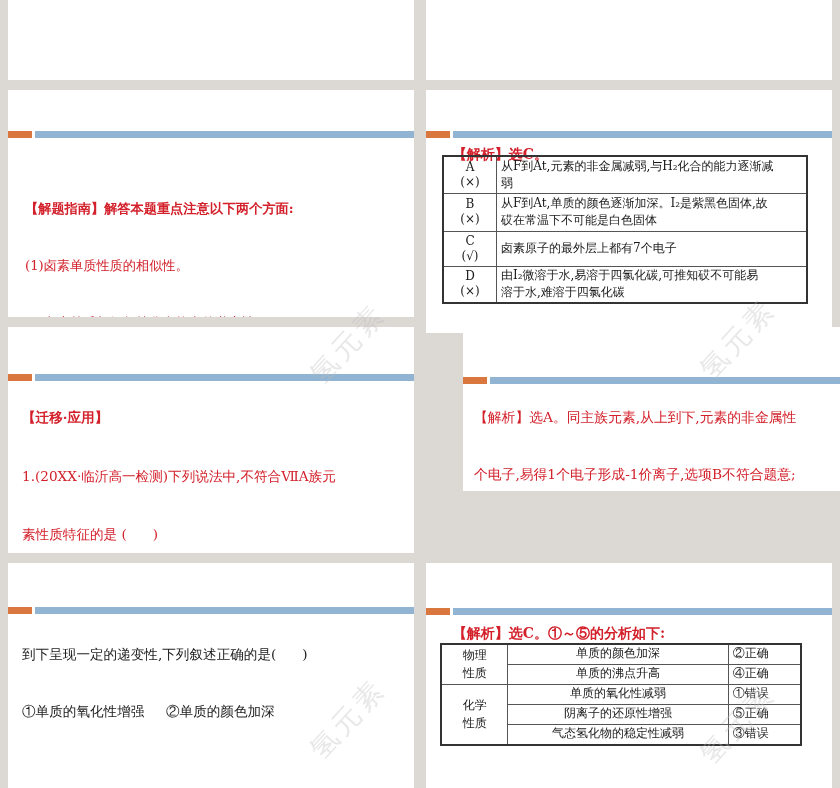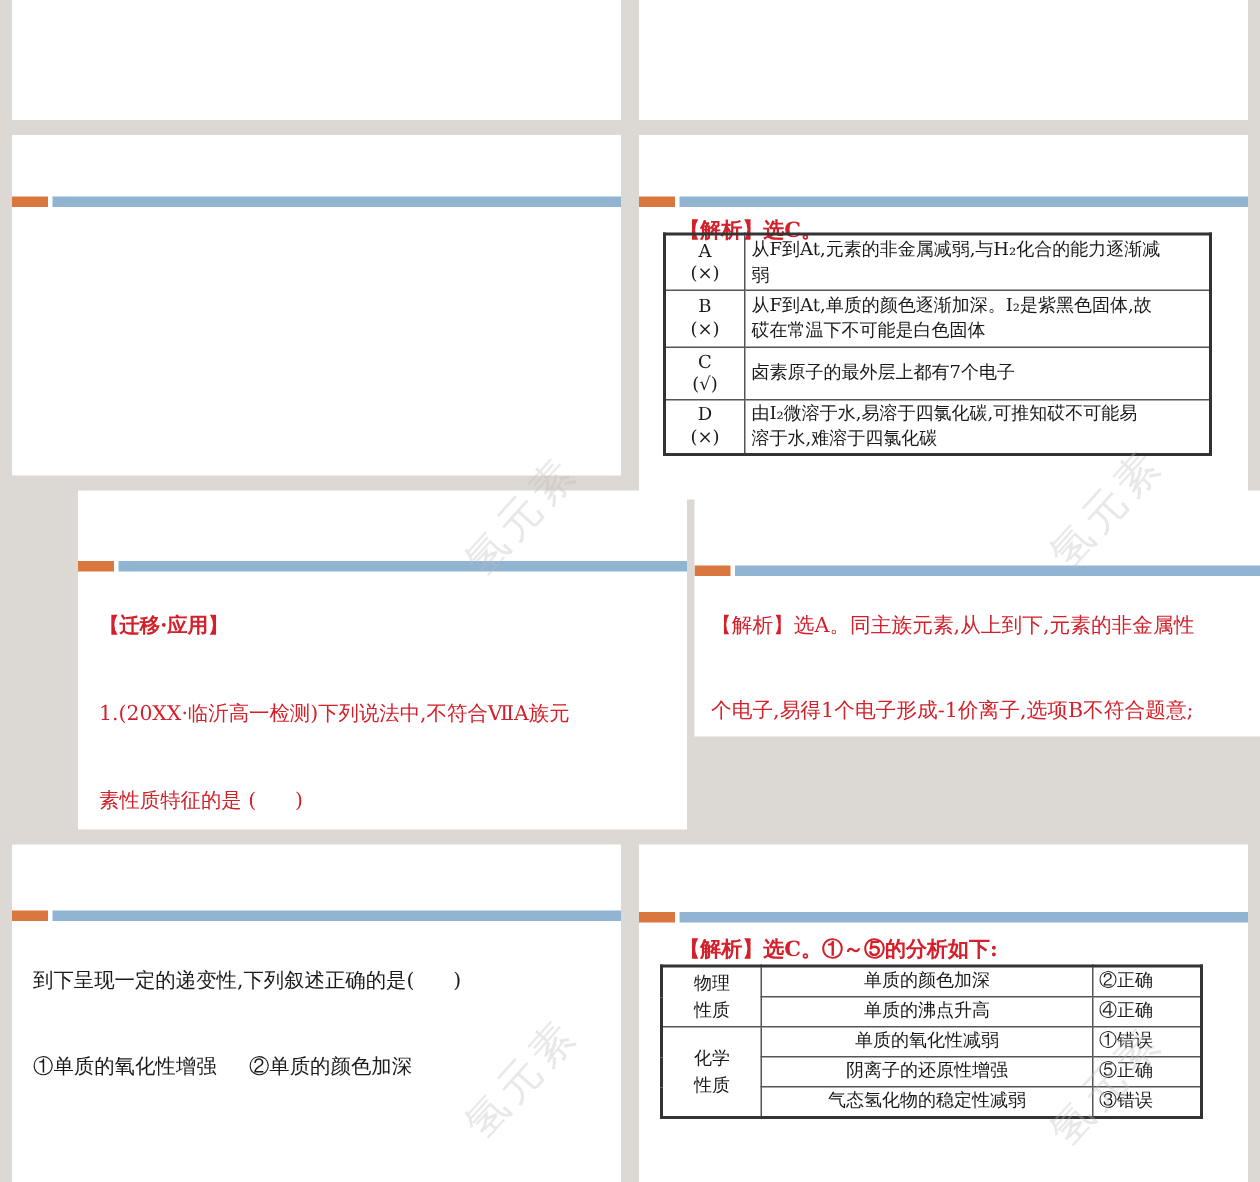--- a/index.html
+++ b/index.html
@@ -34,20 +34,25 @@
 <body>
 
 <div class="panel" style="left:8px; top:0; width:406px; height:80px;"></div>
 <div class="panel" style="left:426px; top:0; width:406px; height:80px;"></div>
 
 <div class="panel" style="left:8px; top:90px; width:406px; height:227px;">
   <div class="accent" style="left:0; right:0; top:41px;">
       <div class="orange"></div>
       <div class="blue"></div>
     </div>
+  <div class="text-block red" style="left:17px; top:71px;">
+    <div class="bold">【解题指南】解答本题重点注意以下两个方面:</div>
+    <div>(1)卤素单质性质的相似性。</div>
+    <div>(2)卤素单质与氢气等化合能力的递变性。</div>
+  </div>
 </div>
 
 <div class="panel" style="left:426px; top:90px; width:406px; height:243px;">
   <div class="accent" style="left:0; right:0; top:41px;">
       <div class="orange"></div>
       <div class="blue"></div>
     </div>
   <div class="text-block red" style="left:9px; top:36px; font-size:14px;">
     <span class="bold">【解析】选C。</span>
   </div>
@@ -89,21 +94,21 @@
           </td>
       <td class="desc-cell">
             <div>由I₂微溶于水,易溶于四氯化碳,可推知砹不可能易</div>
             <div>溶于水,难溶于四氯化碳</div>
           </td>
     </tr>
   </tbody>
     </table>
 </div>
 
-<div class="panel" style="left:8px; top:327px; width:406px; height:226px;margin-left:44px;">
+<div class="panel" style="left:8px; top:327px; width:406px; height:226px;">
   <div class="accent" style="left:0; right:0; top:47px;">
       <div class="orange"></div>
       <div class="blue"></div>
     </div>
   <div class="text-block red" style="left:14px; top:42px; font-size:13.6px; line-height:19.5px;">
     <div class="bold">【迁移·应用】</div>
     <div>1.(20XX·临沂高一检测)下列说法中,不符合ⅦA族元</div>
     <div>素性质特征的是 (      )</div>
     
     

